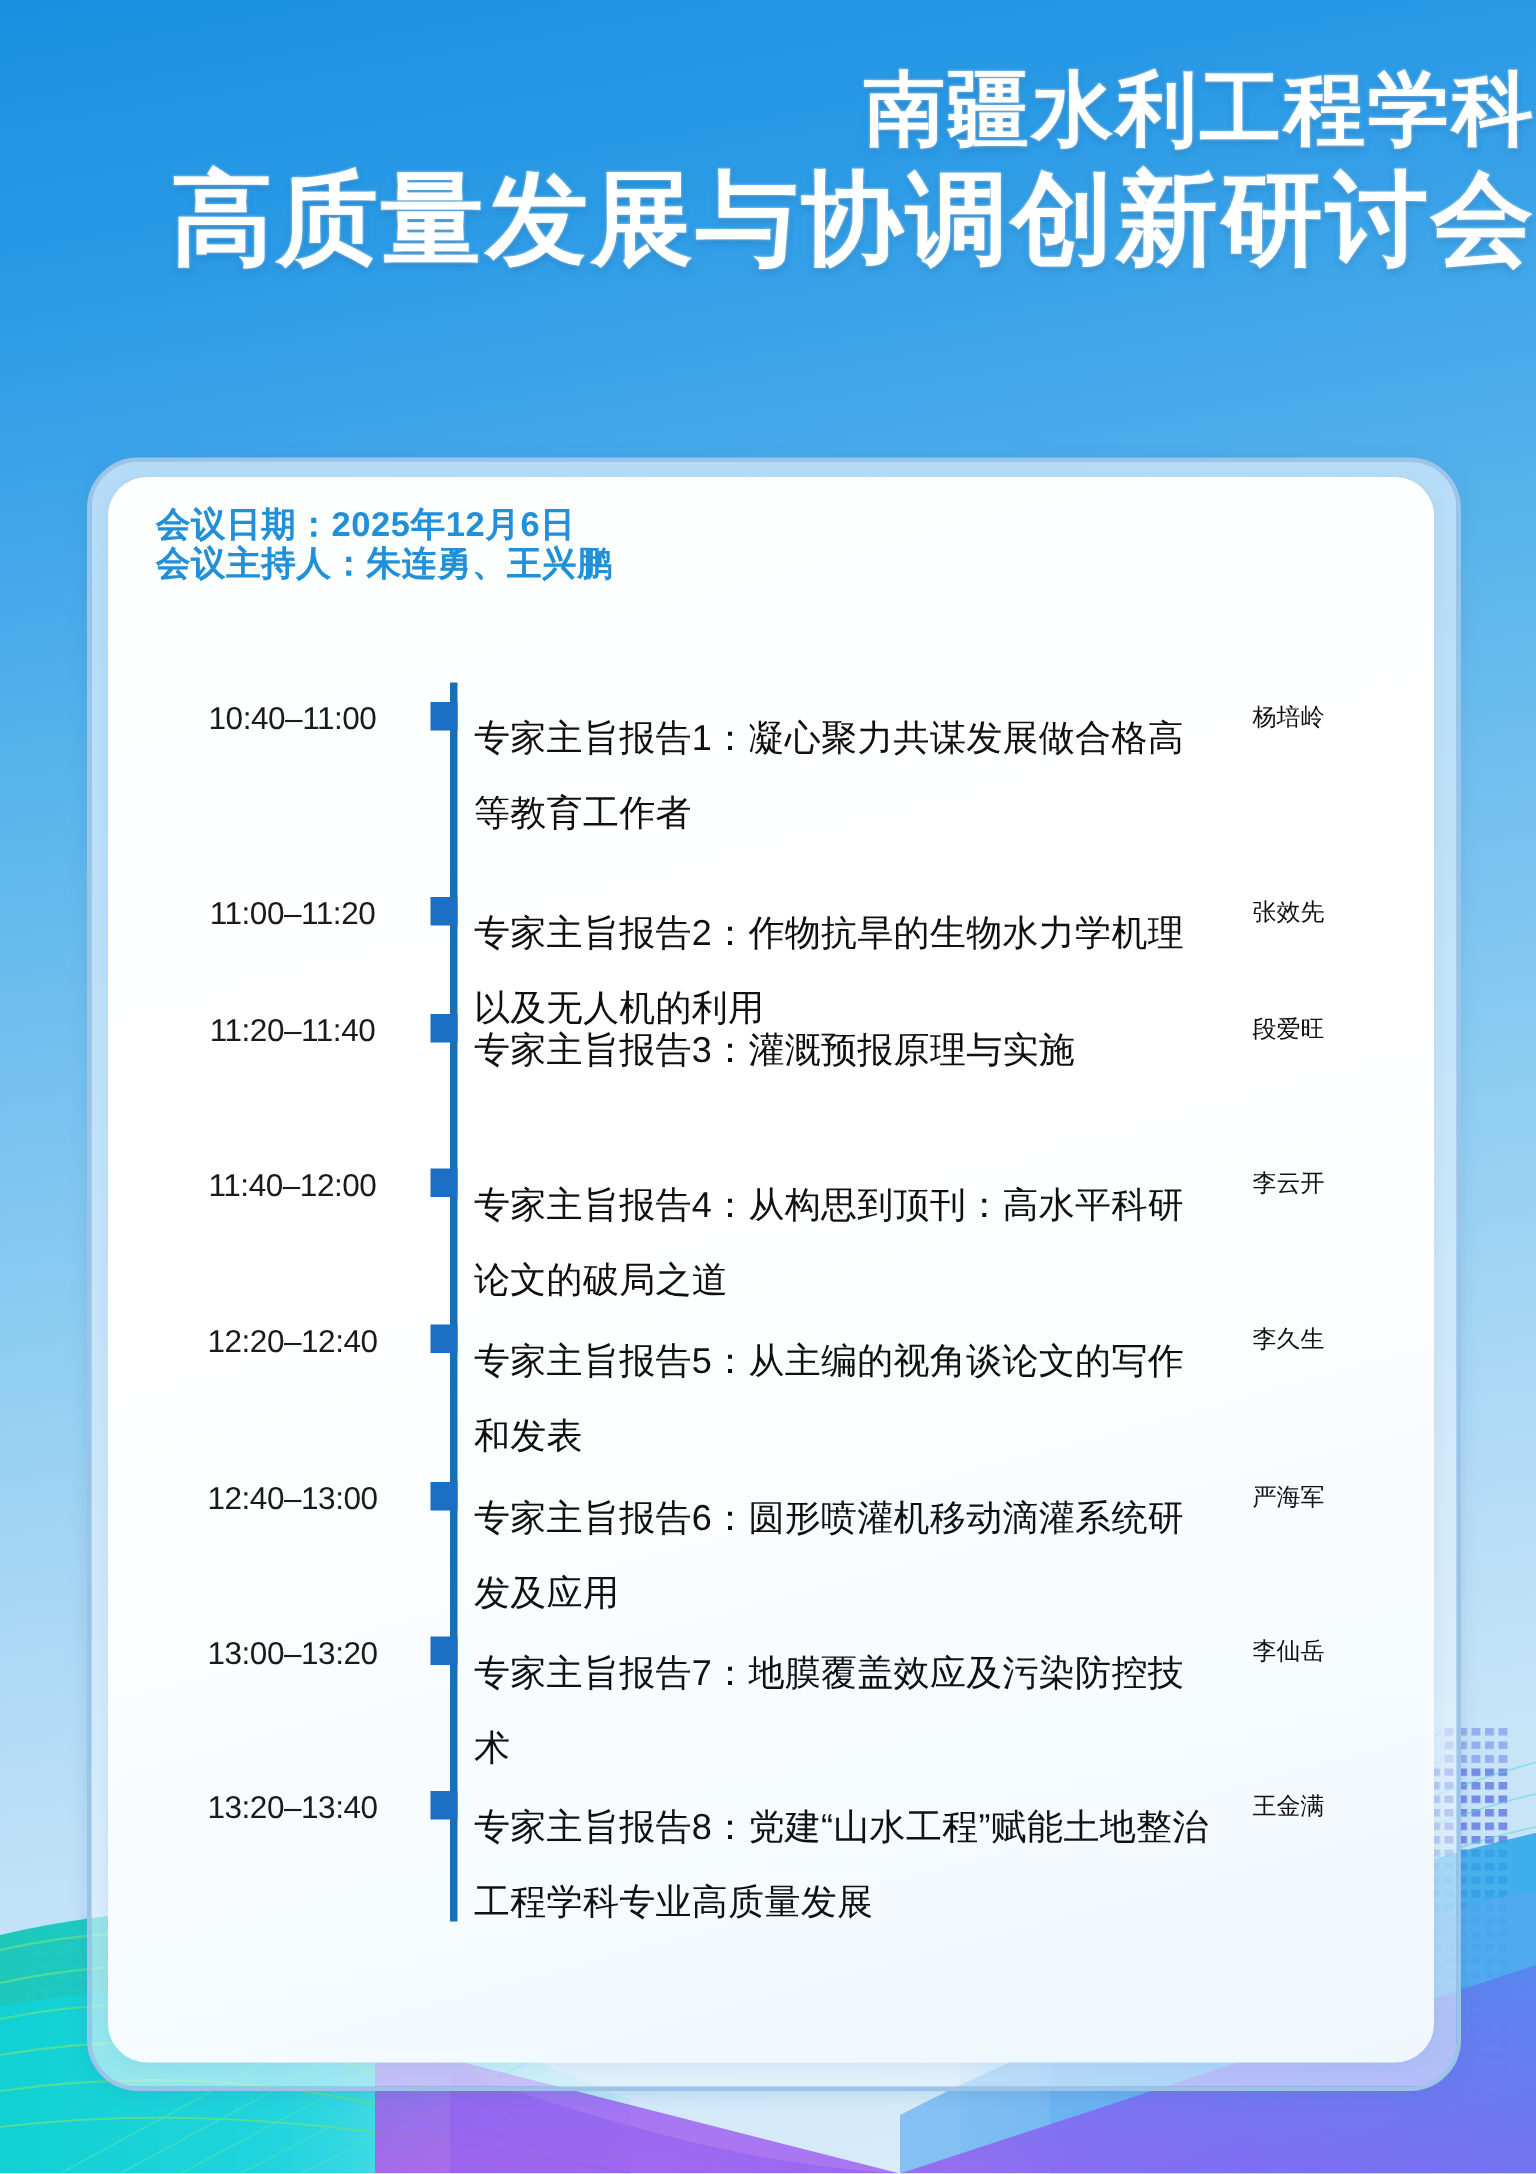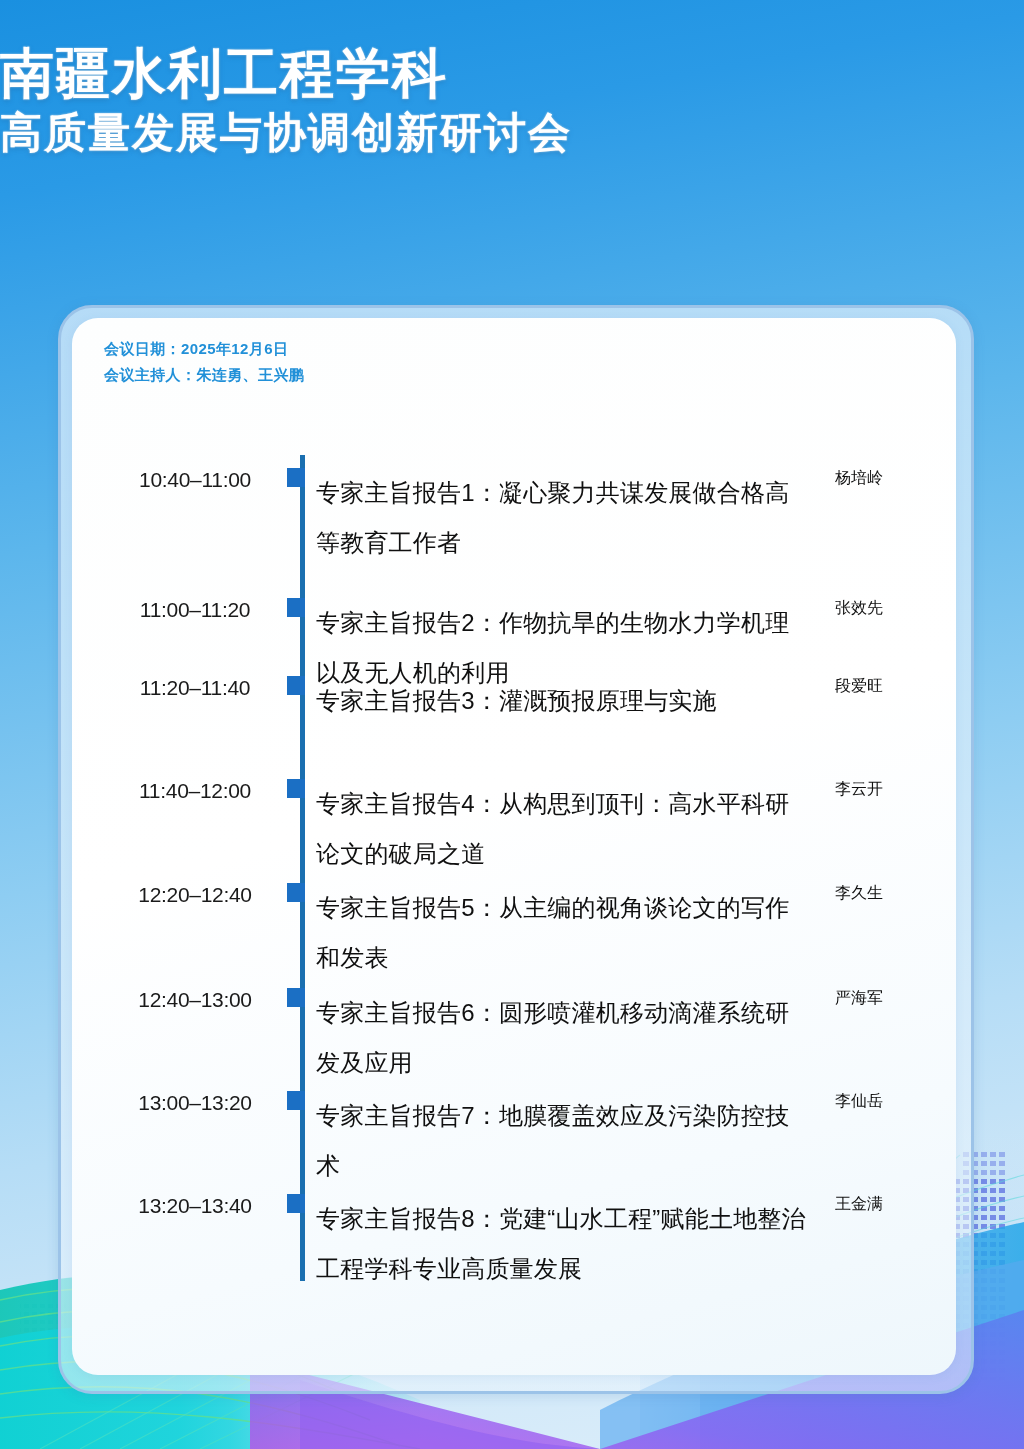--- a/index.html
+++ b/index.html
@@ -9,28 +9,28 @@
     overflow:hidden;
   }
   #poster{
     position:relative;width:1024px;height:1449px;overflow:hidden;
     background:linear-gradient(170deg,#1a90e0 0%,#2a9ae6 12%,#5cb6ec 34%,#8ecdf2 55%,#b6ddf6 72%,#cfe7f8 86%,#dceefa 100%);
   }
   
   .bg-layer{position:absolute;left:0;top:0;width:1024px;height:1449px;pointer-events:none;}
 
   
-  .header{position:absolute;left:0;top:44px;width:1024px;text-align:left;z-index:6;}
+  .header{position:absolute;left:0;top:44px;width:1024px;text-align:right;z-index:6;}
   .title-line{
     color:#ffffff;font-weight:bold;letter-spacing:2px;line-height:1.08;
     text-shadow:0 2px 5px rgba(30,100,160,.40), 0 0 2px rgba(255,255,255,.8);
     font-family:"Liberation Sans","DejaVu Sans",sans-serif;
   }
   .title-1{font-size:54px;}
-  .title-2{font-size:42px;margin-top:8px;}
+  .title-2{font-size:68px;margin-top:8px;}
   .subtitle{
     margin-top:14px;font-size:56px;font-weight:bold;letter-spacing:6px;
     color:#1265b6;
     -webkit-text-stroke:5px #ffffff;
     paint-order:stroke fill;
     text-shadow:0 3px 6px rgba(40,110,175,.35);
     font-family:"Liberation Serif","DejaVu Serif",serif;
   }
 
   
@@ -45,21 +45,21 @@
     position:absolute;left:72px;top:318px;width:884px;height:1057px;
     background:linear-gradient(165deg,#fdfefe 0%,#ffffff 45%,#f6fbfe 78%,#eef7fc 100%);
     border-radius:26px;
     z-index:5;
     box-shadow:0 2px 10px rgba(70,130,190,.10);
   }
 
   
   .meta{position:absolute;left:104px;top:336px;z-index:7;}
   .meta-line{
-    color:#2190d8;font-weight:bold;font-size:15px;line-height:26px;
+    color:#2190d8;font-weight:bold;font-size:23px;line-height:26px;
     letter-spacing:.4px;
     font-family:"Liberation Sans","DejaVu Sans",sans-serif;
   }
 
   
   .timeline-axis{
     position:absolute;left:300px;top:455px;width:5px;height:826px;
     background:#1a6fb0;z-index:7;
   }
   .agenda{position:absolute;left:0;top:0;width:1024px;height:1449px;z-index:8;}

